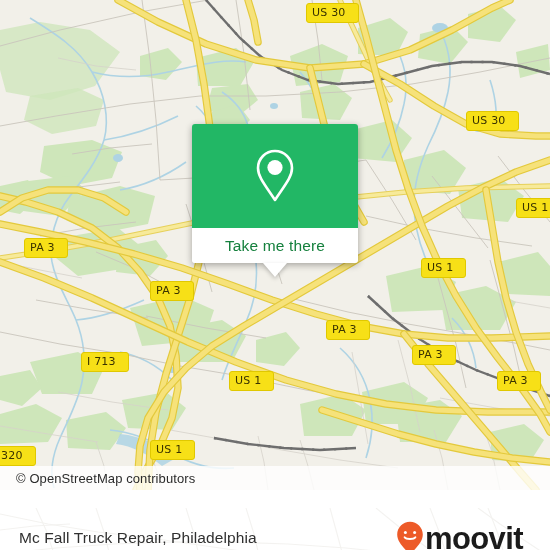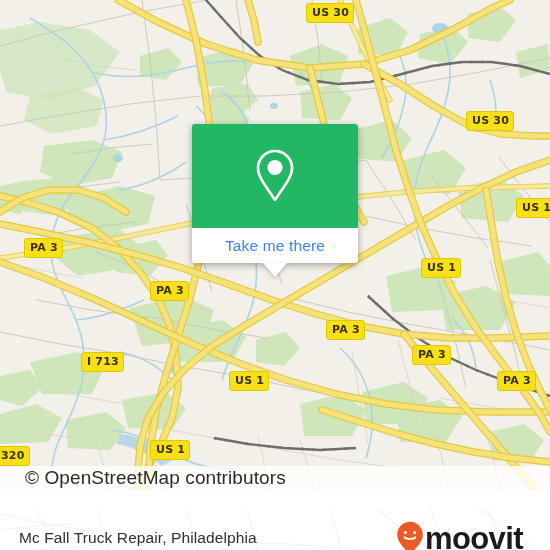--- a/index.html
+++ b/index.html
@@ -35,23 +35,23 @@
     position: absolute;
     left: 0;
     top: 466px;
     width: 550px;
     height: 24px;
     background: rgba(255,255,255,0.80);
     display: flex;
     align-items: center;
   }
   #attribution-text {
-    font-size: 19px;
+    font-size: 13px;
     color: #2b2b2b;
-    padding-left: 25px;
+    padding-left: 16px;
     letter-spacing: 0.1px;
     white-space: nowrap;
   }
 
   
   #popup-card {
     position: absolute;
     left: 192px;
     top: 124px;
     width: 166px;
@@ -74,21 +74,21 @@
     height: 35px;
     border-bottom-left-radius: 3px;
     border-bottom-right-radius: 3px;
     display: flex;
     align-items: center;
     justify-content: center;
     position: relative;
   }
   #popup-label {
     font-size: 15.5px;
-    color: #3b82f6;
+    color: #15803d;
     letter-spacing: 0.15px;
     white-space: nowrap;
   }
   #popup-tail {
     position: absolute;
     left: 50%;
     margin-left: -12px;
     top: 35px;
     width: 0; height: 0;
     border-left: 12px solid transparent;
@@ -143,23 +143,23 @@
   }
 
   
   .shield {
     position: absolute;
     background: #F7E017;
     border: 1.6px solid #E0C800;
     border-radius: 3px;
     color: #3a3300;
     font-size: 11px;
-    font-weight: bold;
+    font-weight: normal;
     line-height: 1;
-    padding: 3px 4px 4px 5px;
+    padding: 3px 12px 4px 5px;
     letter-spacing: 0.2px;
     white-space: nowrap;
     z-index: 30;
     font-family: "DejaVu Sans", sans-serif;
   }
 </style>
 </head>
 <body>
 
 <div id="screen">

